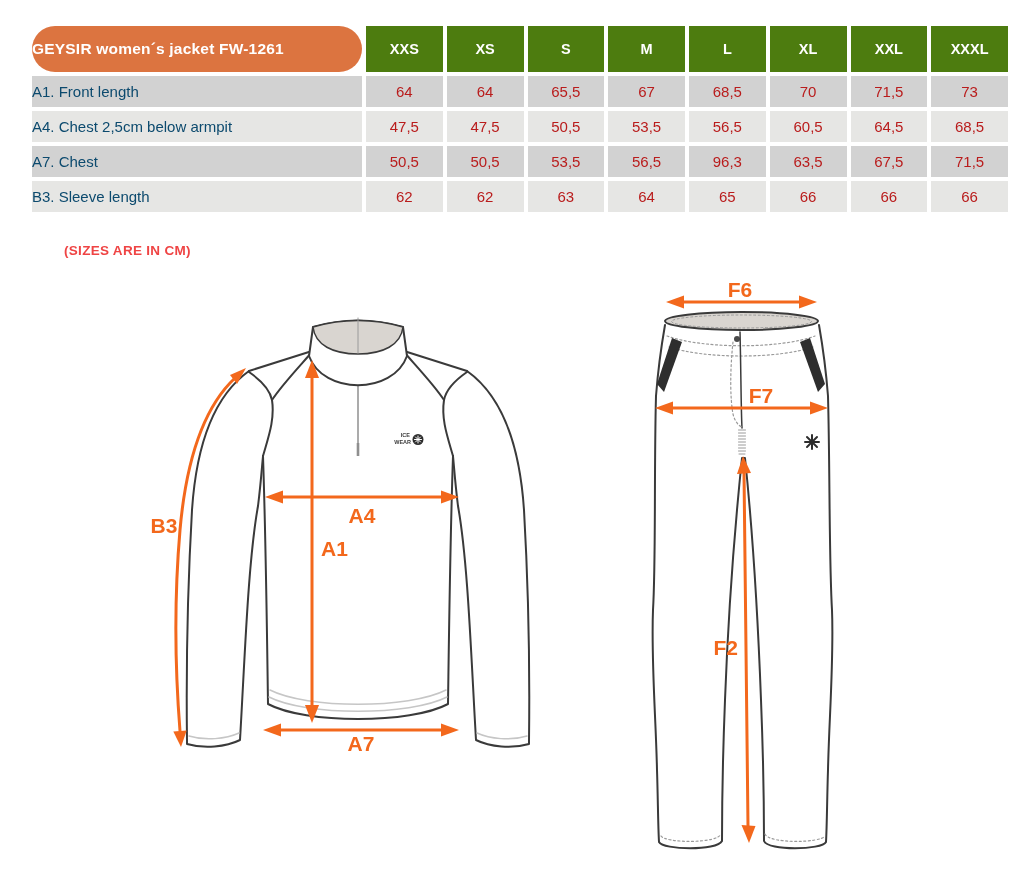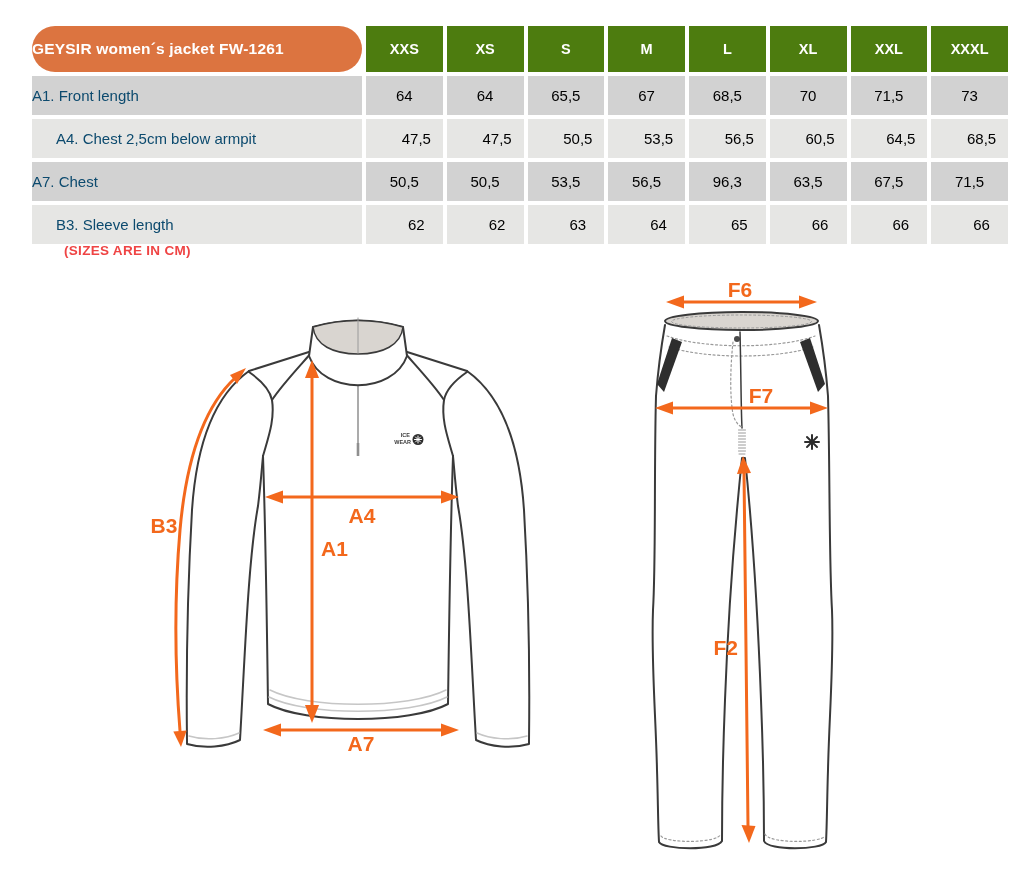--- a/index.html
+++ b/index.html
@@ -8,23 +8,23 @@
 
   
   table.size-table{position:absolute;left:28px;top:22px;width:984px;
     border-collapse:separate;border-spacing:4px;table-layout:fixed;}
   table.size-table th,table.size-table td{padding:0;vertical-align:middle;}
   th.title-cell{background:#DC7440;color:#ffffff;text-align:left;padding-left:32px;
     font-size:15.5px;font-weight:bold;height:46px;letter-spacing:.2px;border-radius:23px;}
   th.size-cell{background:#4d7c0f;color:#ffffff;font-size:14.5px;font-weight:bold;
     text-align:center;height:46px;}
   td.label-cell{padding-left:32px;font-size:15px;color:#0c4a6e;height:31px;}
-  td.value-cell{text-align:center;font-size:15px;color:#000000;height:39px;}
+  td.value-cell{text-align:center;font-size:15px;color:#b91c1c;height:31px;}
   tr.row-dark td{background:#D2D2D2;}
-  tr.row-light td{background:#E6E6E4;padding-left:24px;}
+  tr.row-light td{background:#E6E6E4;}
 
   
   .units-note{position:absolute;left:64px;top:243px;color:#ef4444;
     font-size:13.5px;font-weight:bold;letter-spacing:.3px;}
 
   
   svg{position:absolute;}
   svg text.meas{font-family:"Liberation Sans",sans-serif;font-size:21px;font-weight:bold;
     fill:#F3681C;}
   svg text.logo-txt{font-family:"Liberation Sans",sans-serif;font-weight:bold;fill:#3a3a3a;}

